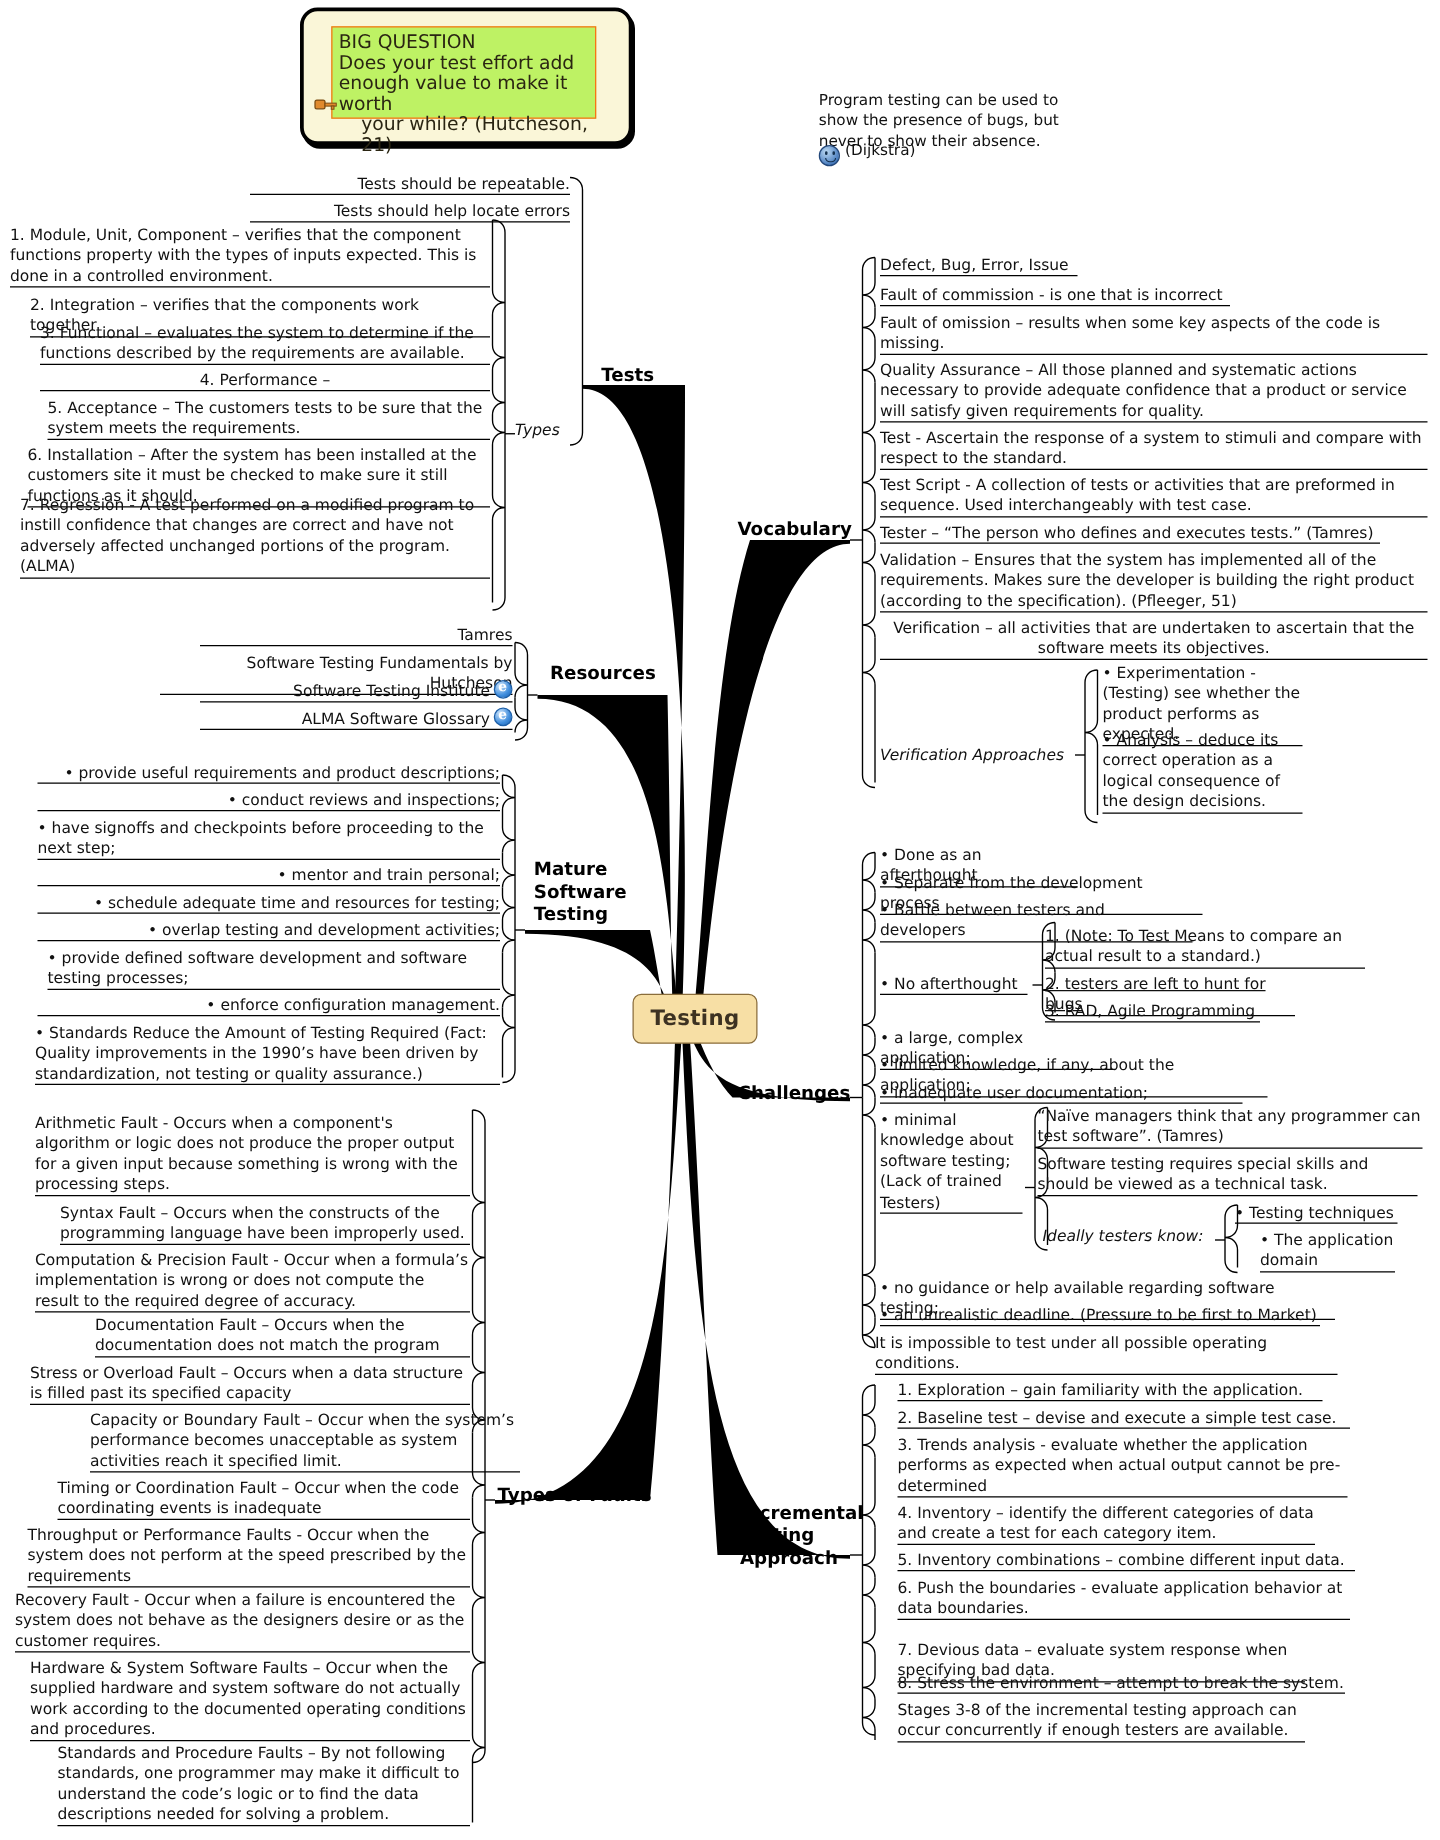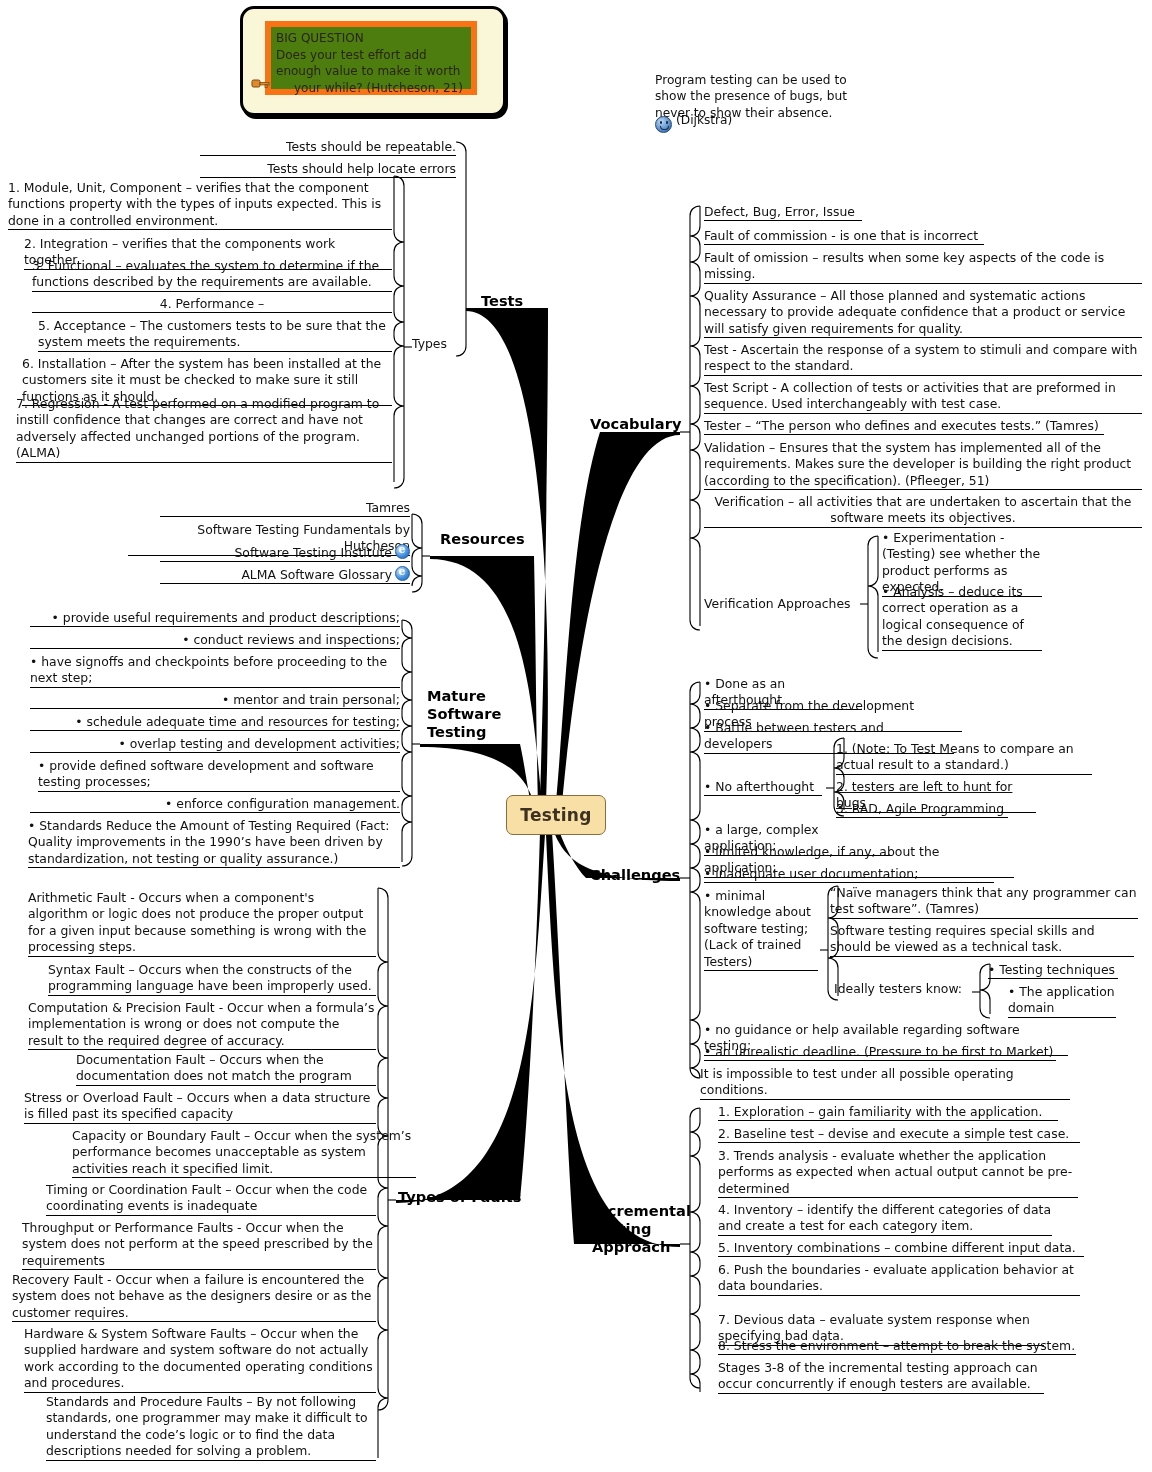--- a/index.html
+++ b/index.html
@@ -21,32 +21,32 @@
     position:absolute;left:506px;top:795px;width:98px;height:38px;
     background:#F7DFA5;border:1.6px solid #8a6d3b;border-radius:7px;
     display:flex;align-items:center;justify-content:center;
     font-size:17px;font-weight:bold;color:#3d3222;letter-spacing:.3px;
   }
 
   
   .branch-label{position:absolute;font-size:14.6px;font-weight:bold;color:#000;line-height:18px;}
 
   
-  .sub-label{position:absolute;font-size:12.4px;color:#111;line-height:16.4px;}
+  .sub-label{position:absolute;font-size:12.4px;color:#111;line-height:16.4px;font-style:italic;}
 
   
   #big-question{
     position:absolute;left:240px;top:6px;width:260px;height:104px;
     background:#FAF6D8;border:3.4px solid #000;border-radius:14px;
     box-shadow:2px 3px 0 #000;
   }
   #big-question .inner{
     position:absolute;left:22px;top:12px;width:212px;height:74px;
-    background:#4d7c0f;border:6px solid #f97316;
-    font-size:12px;line-height:16.6px;color:#2a2512;padding:3px 4px 0 5px;
+    background:#bef264;border:1px solid #f97316;
+    font-size:15px;line-height:16.6px;color:#2a2512;padding:3px 4px 0 5px;
     box-sizing:border-box;
   }
   #key-icon{position:absolute;left:8px;top:68px;width:20px;height:13px;}
 
   
   #dijkstra{position:absolute;left:655px;top:72px;width:230px;font-size:12.2px;line-height:16.4px;}
   #sad-icon{position:absolute;left:655px;top:116px;width:15px;height:15px;border-radius:50%;
     background:radial-gradient(circle at 35% 30%,#bcd9f2,#4b7ebf 70%,#2d5a94);
     border:1px solid #22477a;}
   #sad-icon .e1,#sad-icon .e2{position:absolute;top:4px;width:2px;height:3px;background:#14314f;border-radius:1px;}

